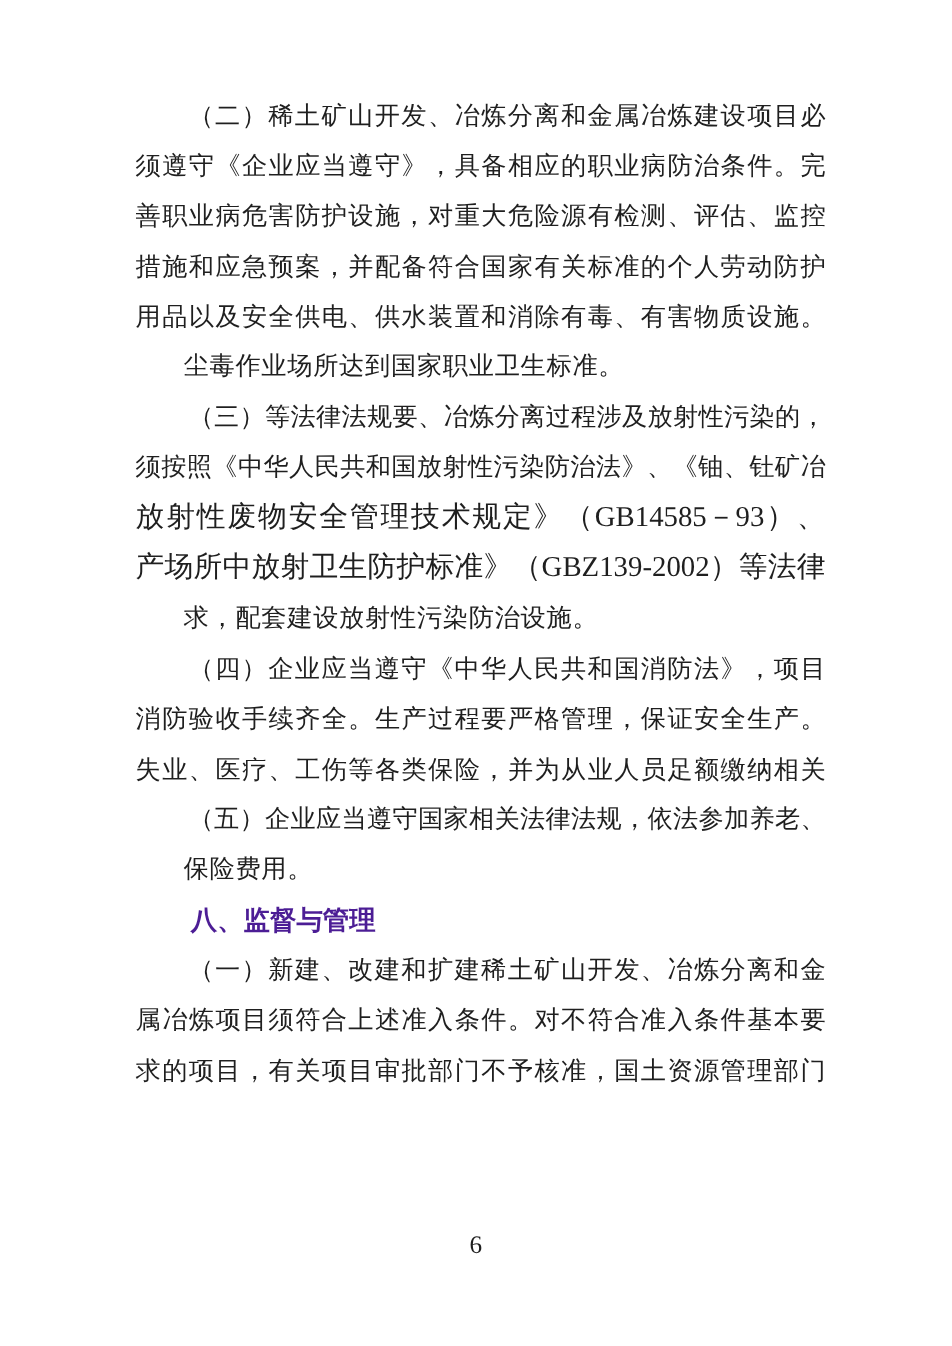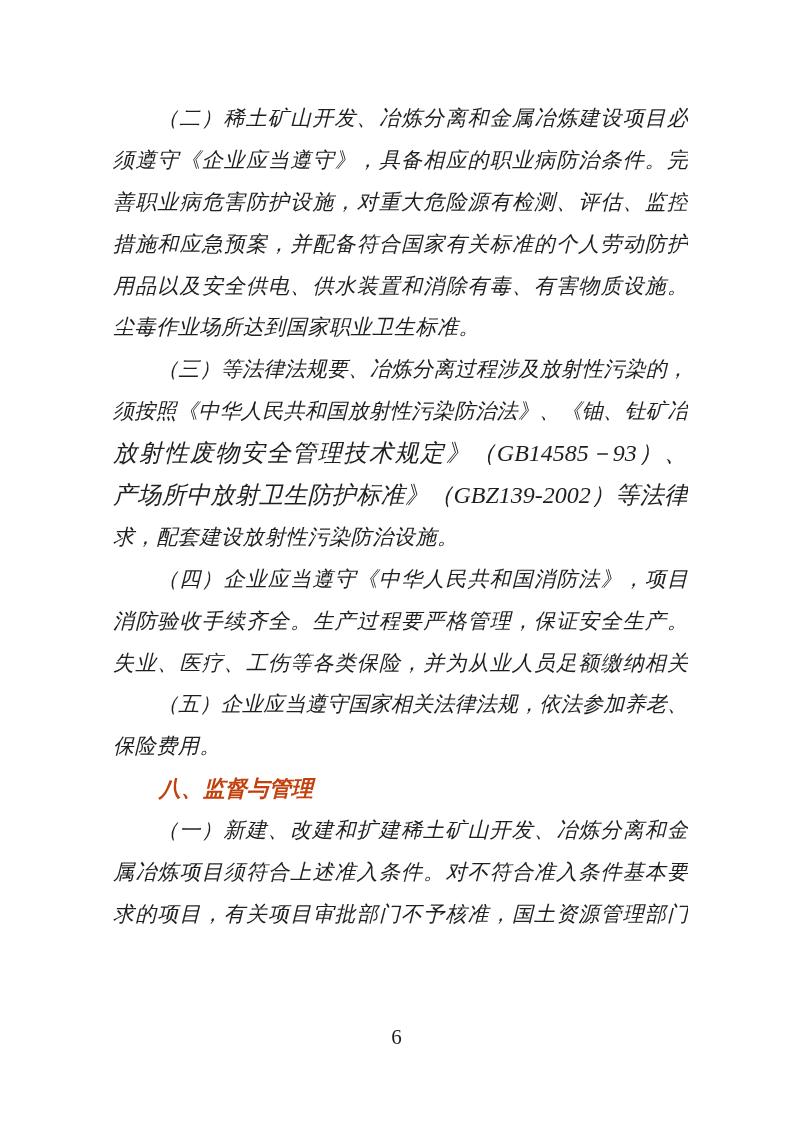--- a/index.html
+++ b/index.html
@@ -16,52 +16,52 @@
   }
   .page {
     position: relative;
     width: 793px;
     height: 1122px;
     background: #ffffff;
   }
   .textblock {
     position: absolute;
     left: 113px;
-    top: 98px;
+    top: 76px;
     width: 575px;
-    font-style: italic;
   }
   .line {
     box-sizing: border-box;
     width: 575px;
     height: 41.9px;
     line-height: 41.9px;
     font-size: 21px;
     overflow: hidden;
     white-space: normal;
   }
   .justify {
     text-align: justify;
     text-align-last: justify;
   }
   .left {
     text-align: left;
     letter-spacing: 0.6px;
+    margin-left: 40px;
   }
   .indent {
     padding-left: 44px;
   }
   .code-line {
     font-size: 24px;
   }
   .heading {
     font-family: "Liberation Sans", "DejaVu Sans", sans-serif;
     font-weight: 700;
     font-size: 22px;
-    color: #c2410c;
+    color: #4c1d95;
     text-align: left;
     padding-left: 46px;
   }
   .page-number {
     position: absolute;
     left: 0;
     top: 1021px;
     width: 793px;
     height: 32px;
     line-height: 32px;

